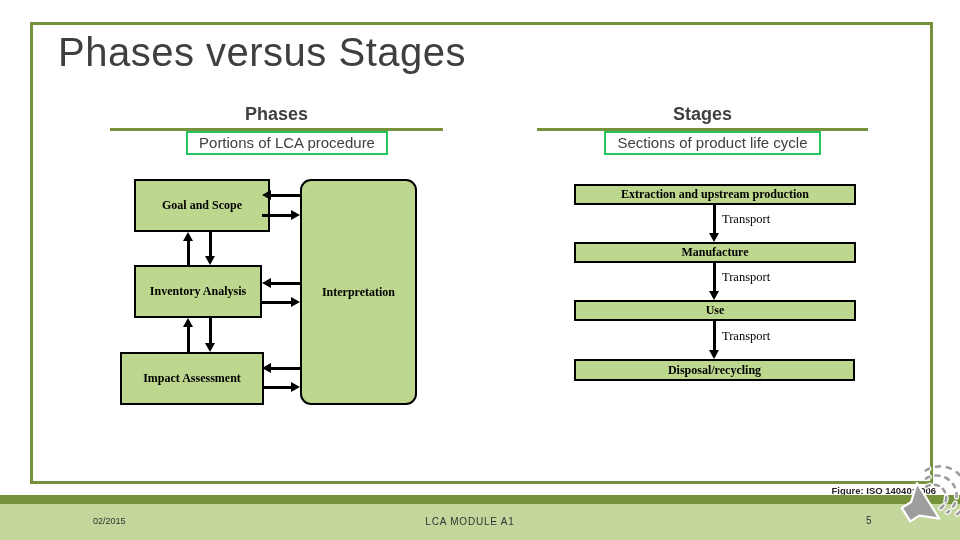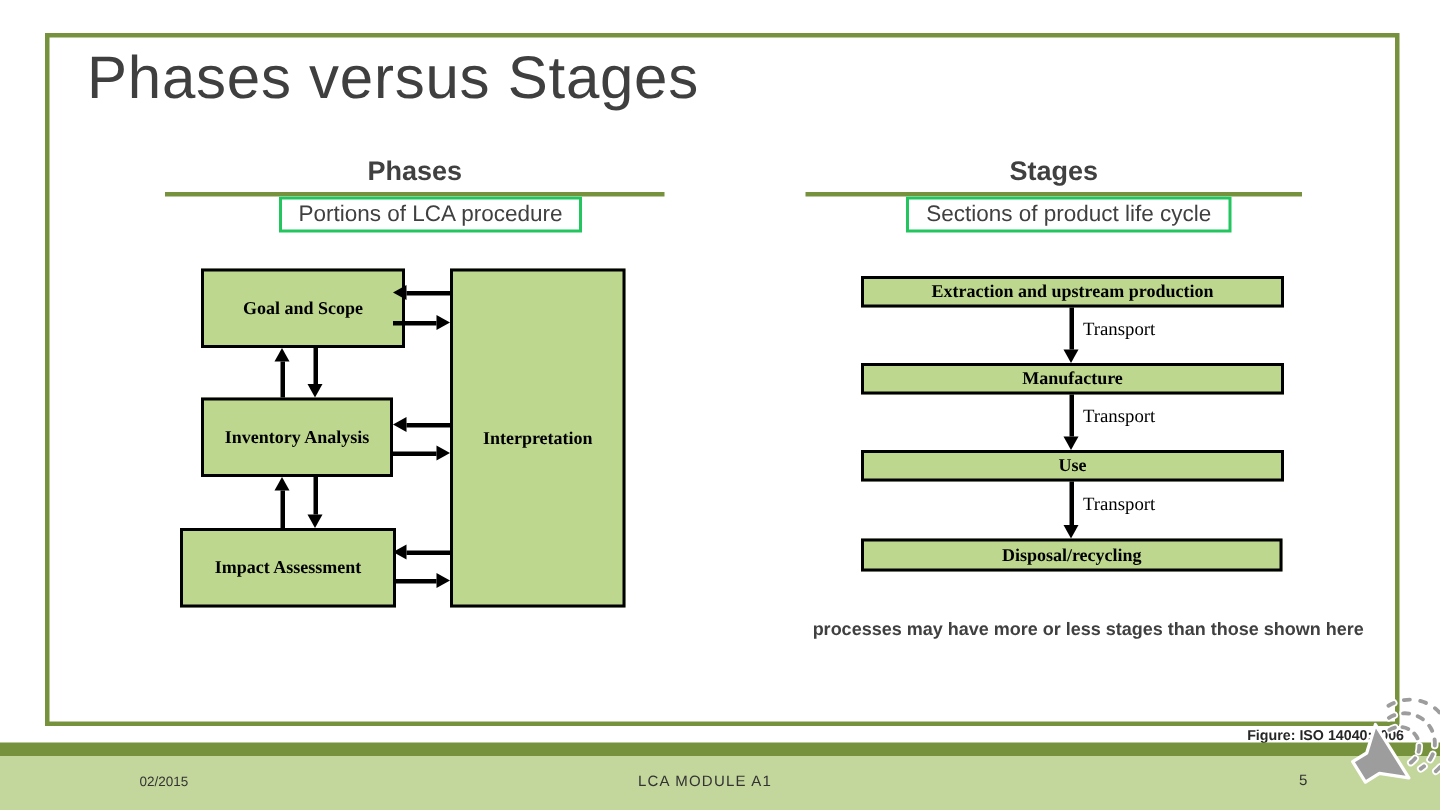--- a/index.html
+++ b/index.html
@@ -36,21 +36,21 @@
 
   
   .dbox{
     position:absolute;box-sizing:border-box;background:#BDD78E;border:2px solid #000;
     display:flex;align-items:center;justify-content:center;text-align:center;
     font-family:"Liberation Serif", serif;font-weight:bold;font-size:12px;color:#000;
   }
   .b-goal{left:134px;top:179px;width:136px;height:53px;text-align:center;}
   .b-inv{left:134px;top:265px;width:128px;height:53px;}
   .b-imp{left:120px;top:352px;width:144px;height:53px;}
-  .b-interp{left:300px;top:179px;width:117px;height:226px;}
+  .b-interp{left:300px;top:179px;width:117px;height:226px;border-radius:11px;}
   .b-extr{left:574px;top:184px;width:282px;height:21px;}
   .b-manu{left:574px;top:242px;width:282px;height:21px;}
   .b-use{left:574px;top:300px;width:282px;height:21px;}
   .b-disp{left:574px;top:359px;width:281px;height:22px;}
 
   .transport{
     position:absolute;left:722px;
     font-family:"Liberation Serif", serif;font-size:12.5px;color:#000;
   }
   .t1{top:212px;} .t2{top:270px;} .t3{top:329px;}
@@ -153,21 +153,20 @@
 
   <div class="av down s1"></div>
   <div class="av down s2"></div>
   <div class="av down s3"></div>
 
   <div class="transport t1">Transport</div>
   <div class="transport t2">Transport</div>
   <div class="transport t3">Transport</div>
 
   <div class="note">
-    <div>processes may have more or less stages than those shown here</div>
   </div>
 
   <div class="figure-caption">Figure: ISO 14040:2006</div>
 
   <div class="footer-stripe"></div>
   <div class="footer-band"></div>
   <div class="footer-date">02/2015</div>
   <div class="footer-module">LCA MODULE A1</div>
   <div class="footer-page">5</div>
 

